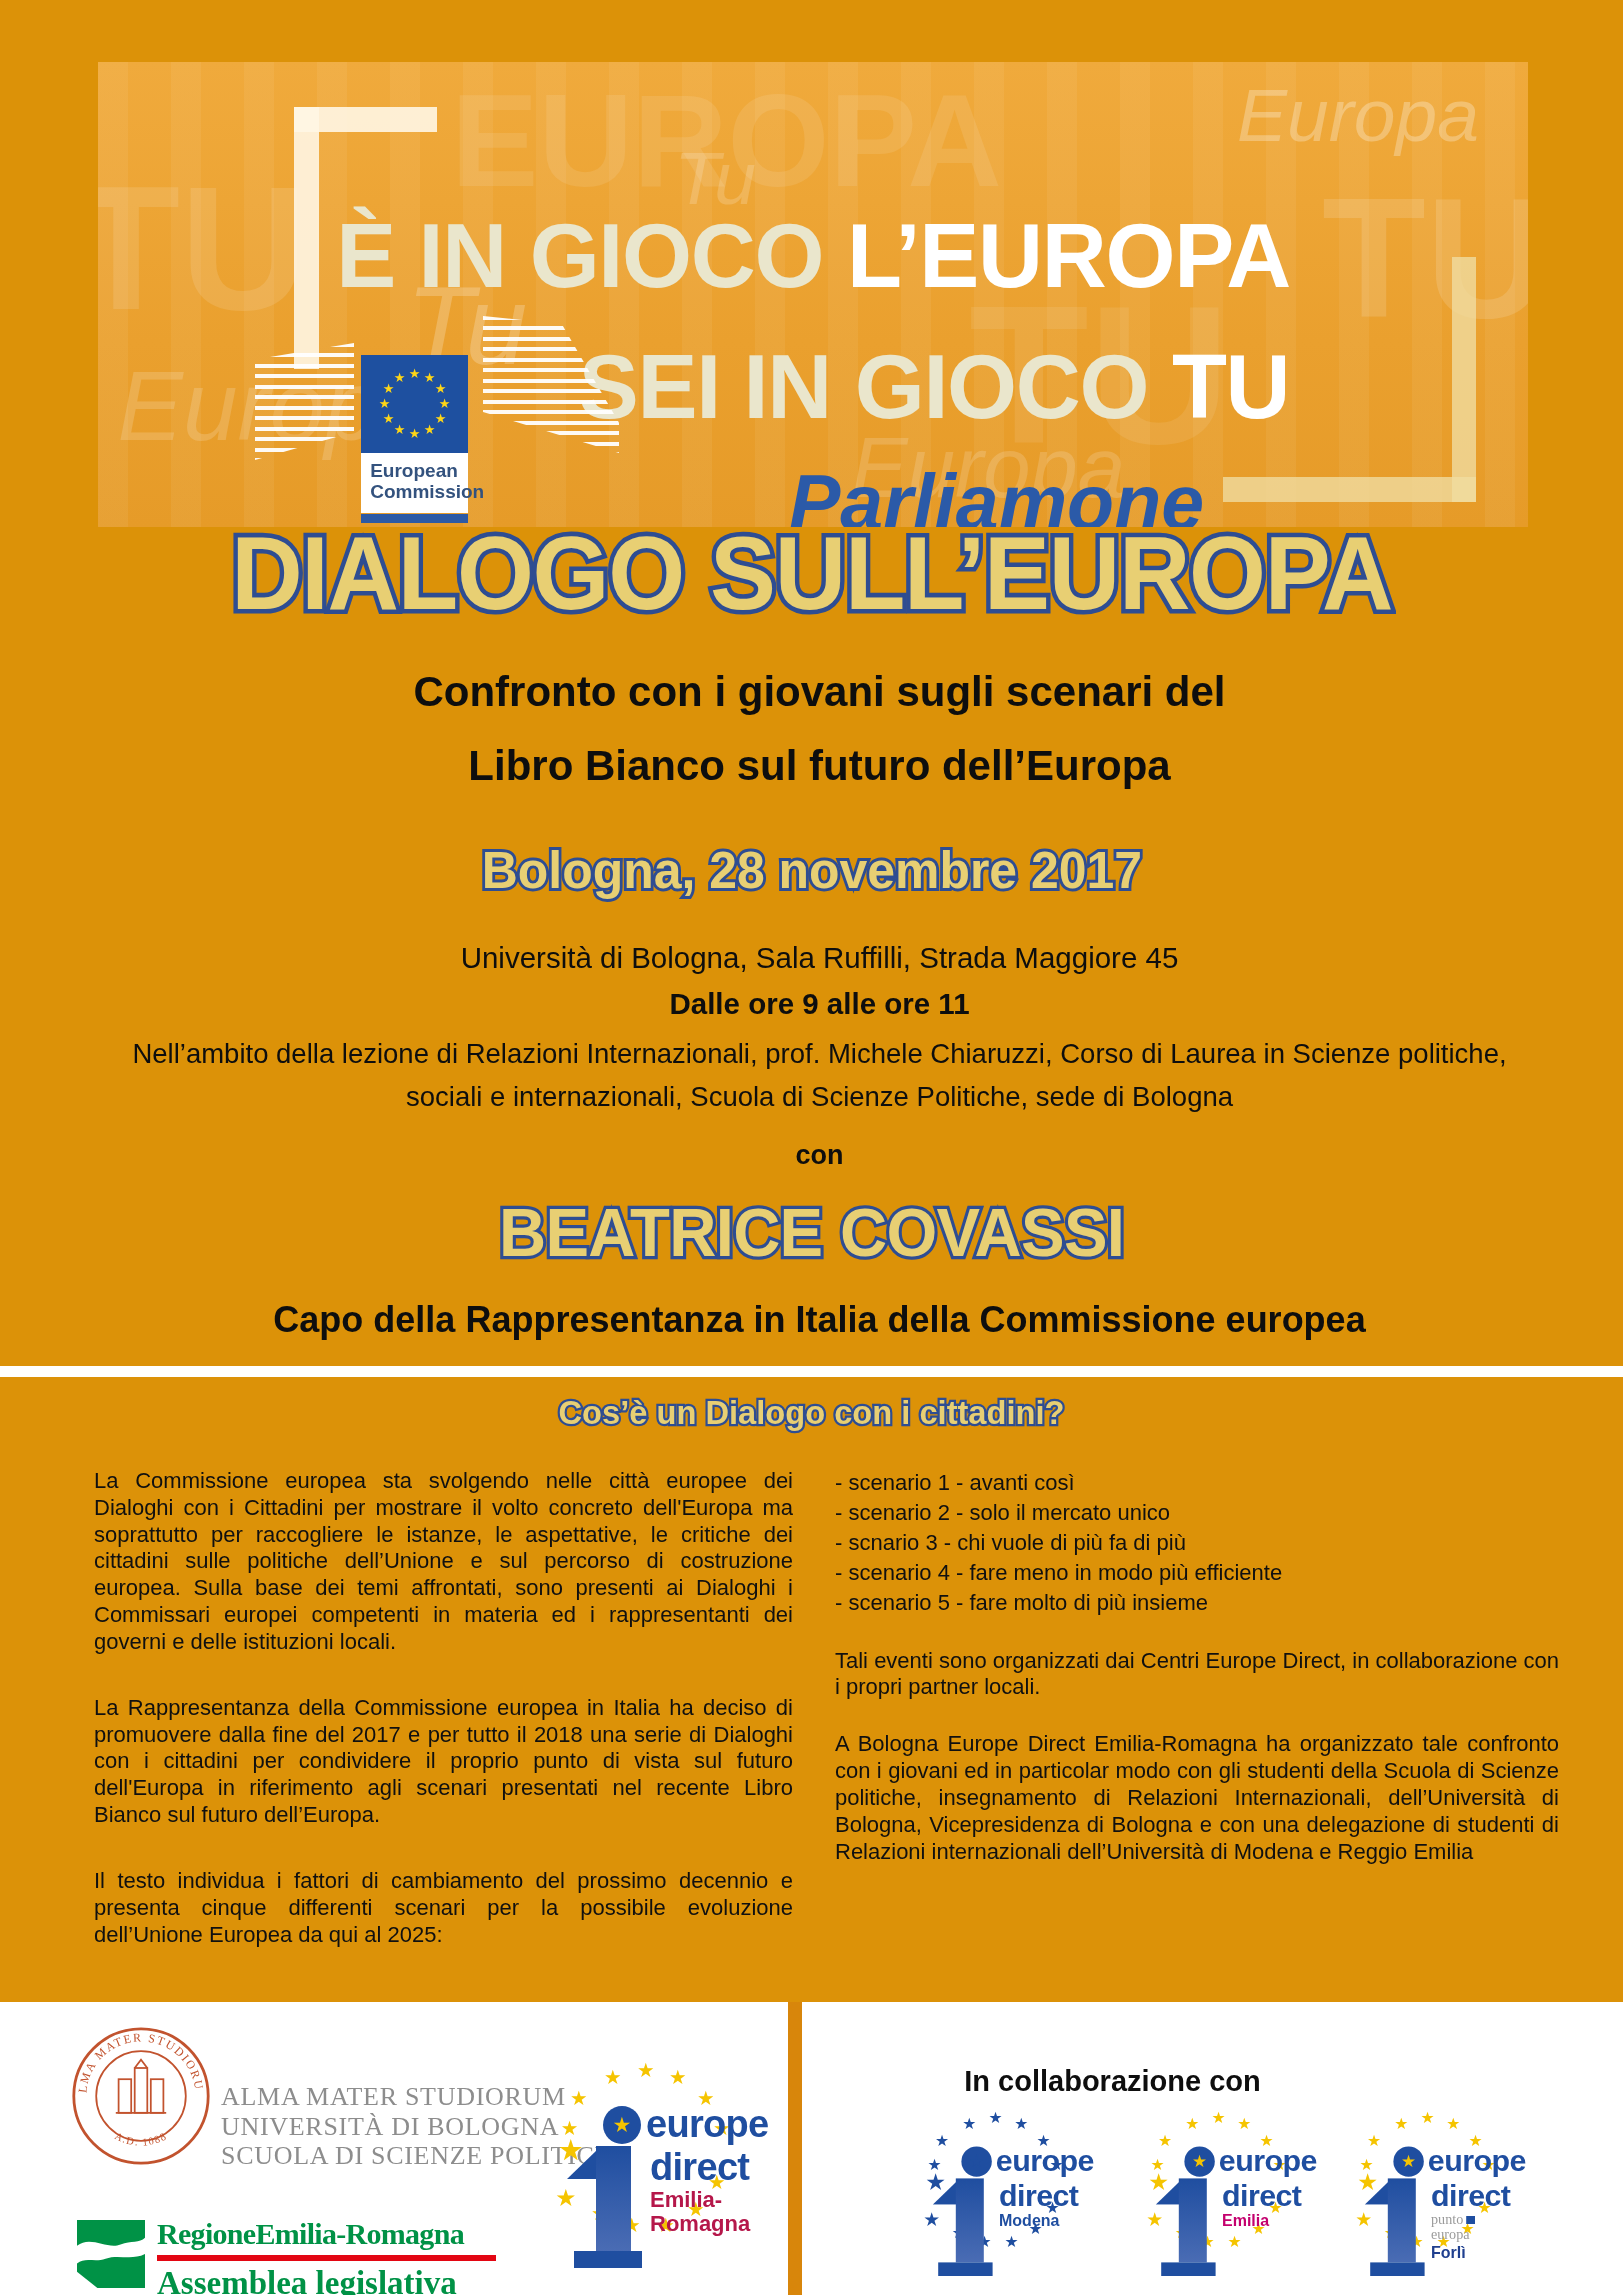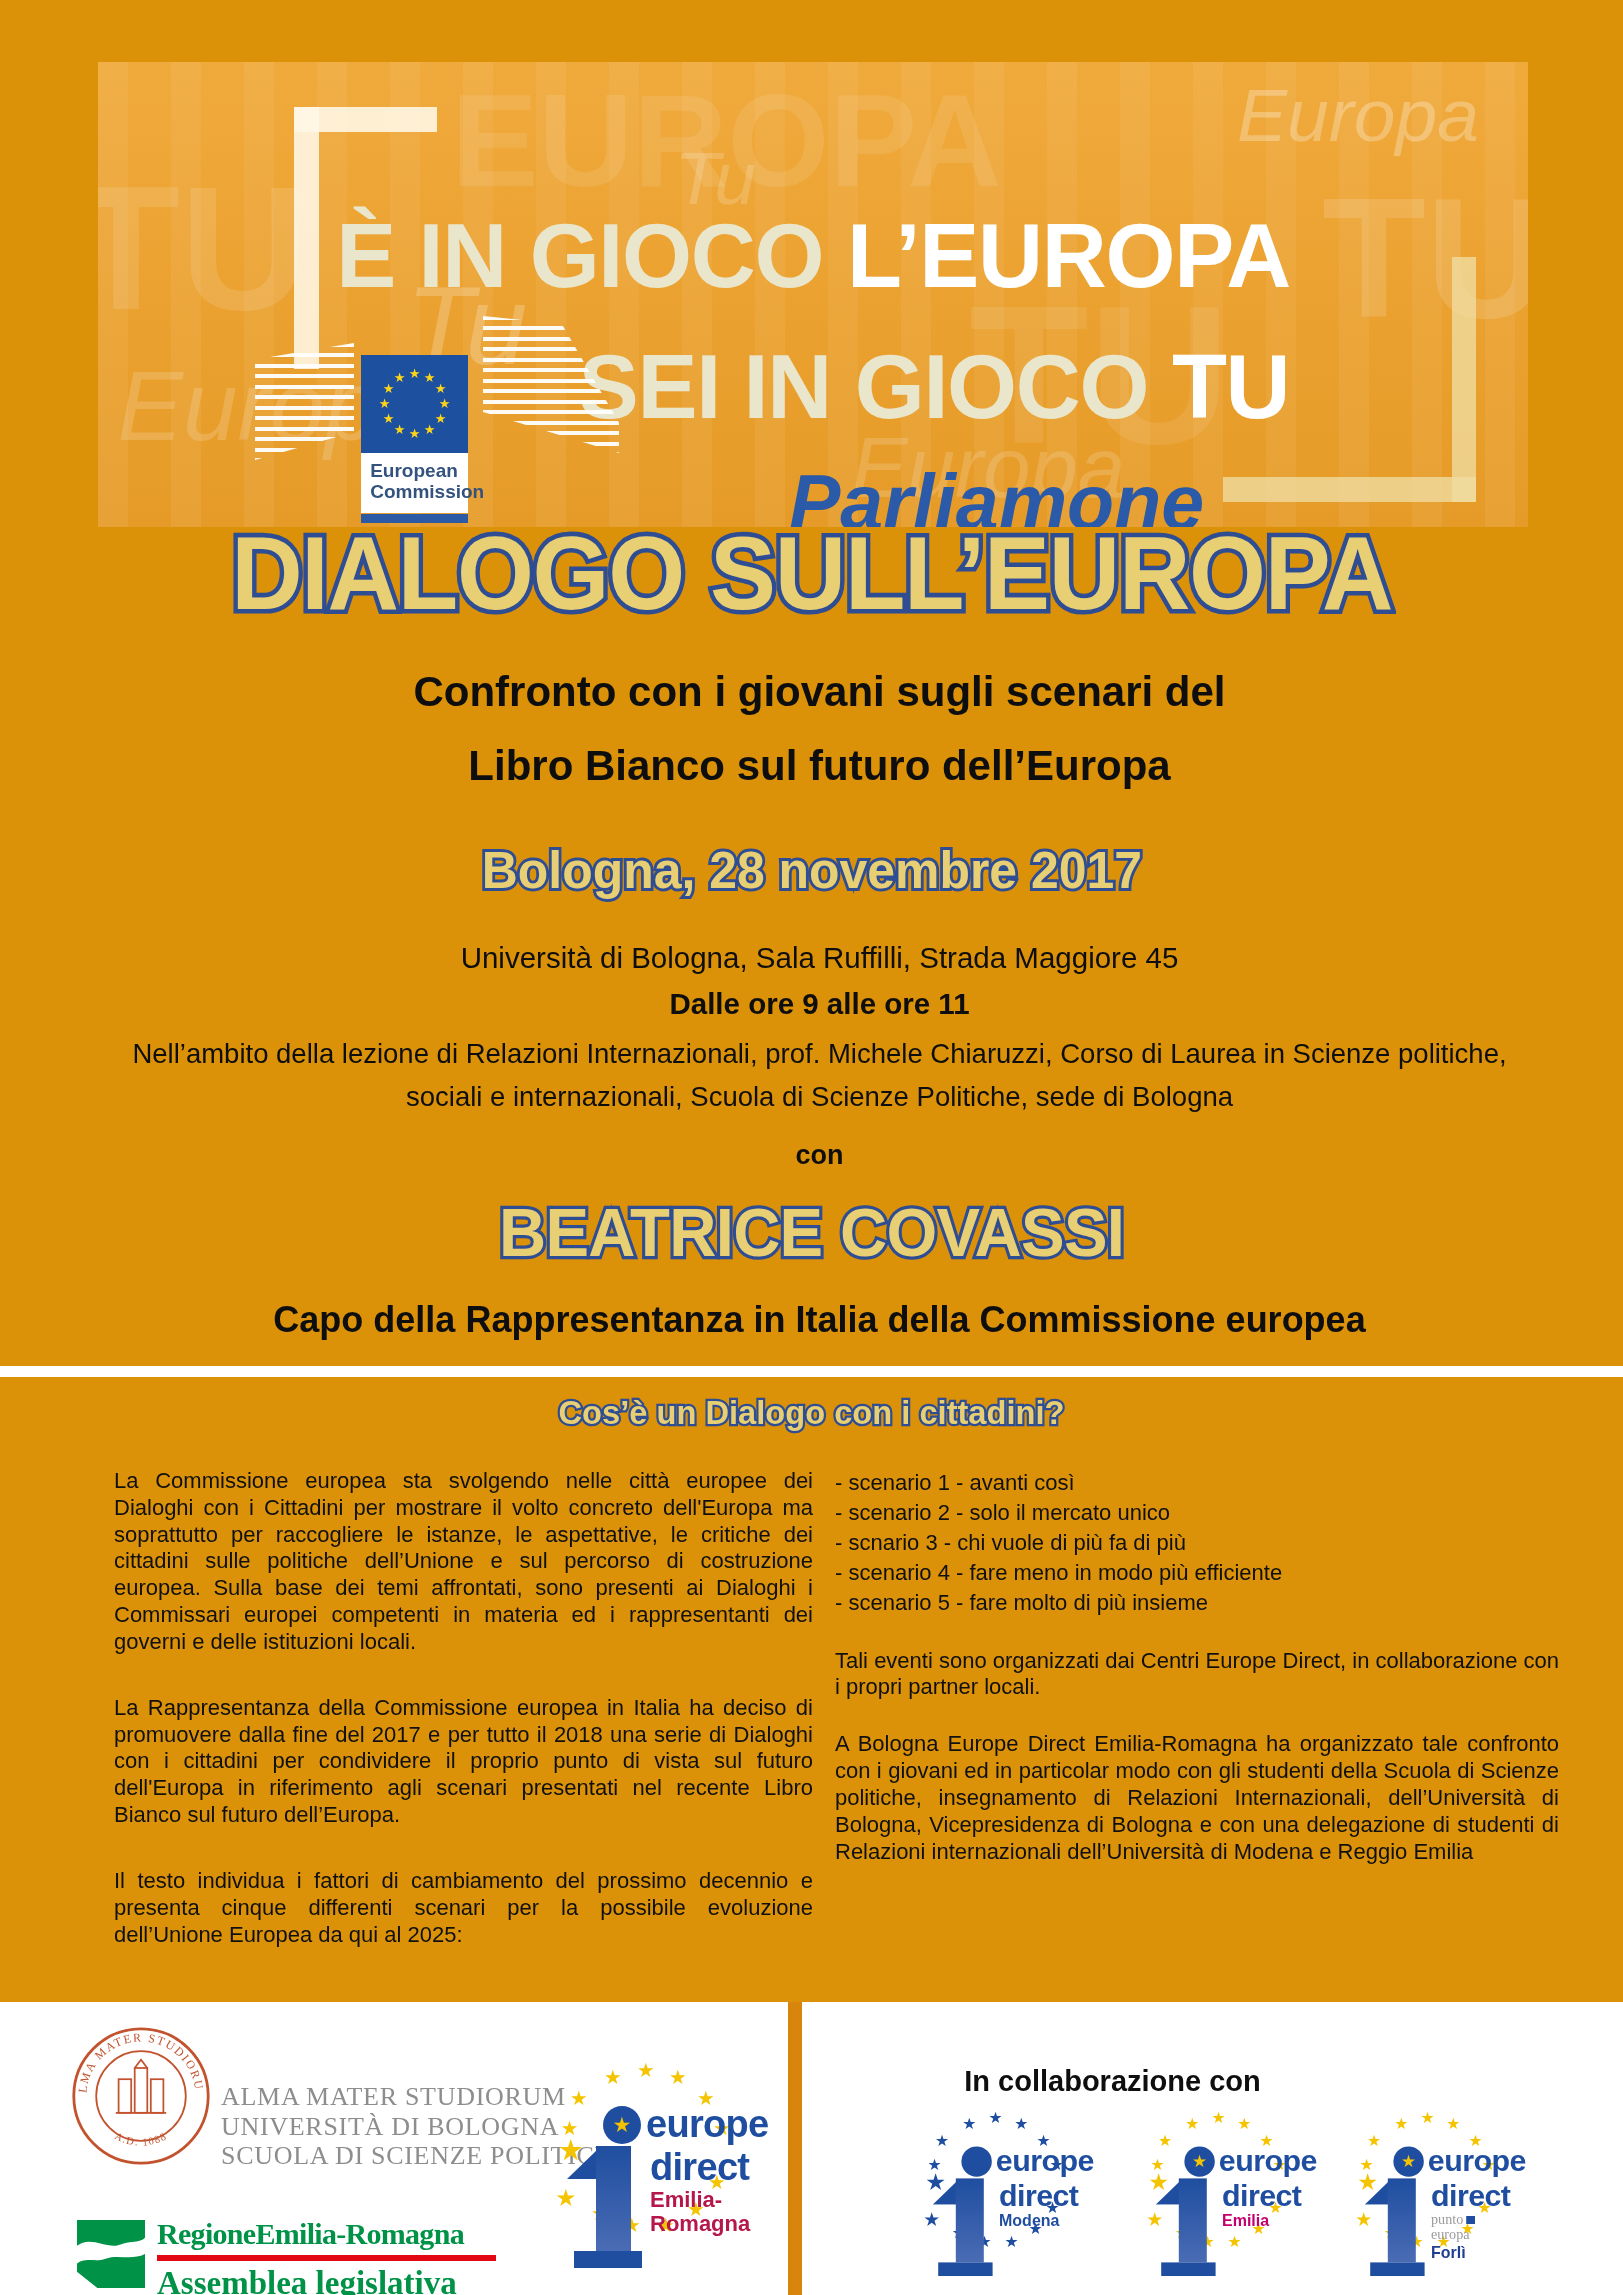--- a/index.html
+++ b/index.html
@@ -82,21 +82,21 @@
   .context{top:1033px;font-size:27.5px;line-height:1.55;}
   .context span{display:inline-block;max-width:1375px;}
   .with{top:1140px;font-size:27px;font-weight:bold;}
   .role{top:1299px;font-size:36px;font-weight:bold;}
 
   
   .white-band{position:absolute;left:0;top:1366px;width:100%;height:11px;background:#FFFFFF;}
 
   
   .col{position:absolute;top:1468px;color:#101010;font-size:22px;line-height:1.22;}
-  .col-left{left:114px;width:699px;text-align:justify;}
+  .col-left{left:94px;width:699px;text-align:justify;}
   .col-right{left:815px;width:724px;text-align:justify;margin-left:20px;}
   .col p{margin:0 0 0 0;}
   .col-left p + p{margin-top:39px;}
   .scenarios{list-style:none;margin:0;padding:0;line-height:1.36;text-align:left;}
   .col-right p{margin-top:30px;}
 
   
   .footer{position:absolute;left:0;top:2002px;width:1623px;height:294px;background:#FFFFFF;}
   .divider{position:absolute;left:788px;top:0;width:14.4px;height:294px;background:#D8860B;}
 

